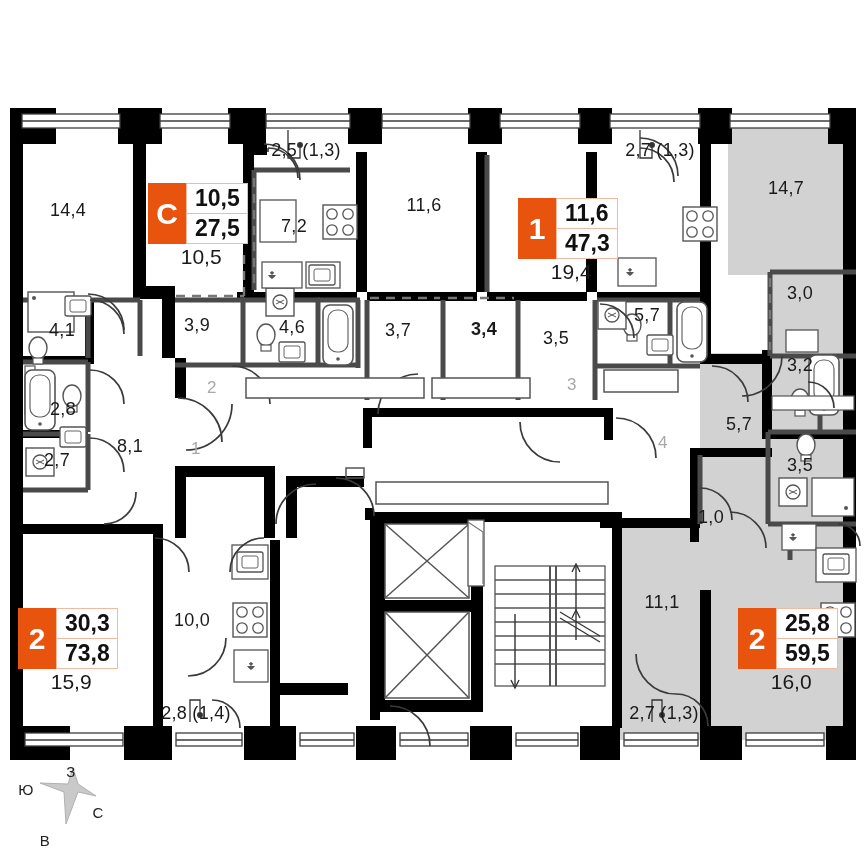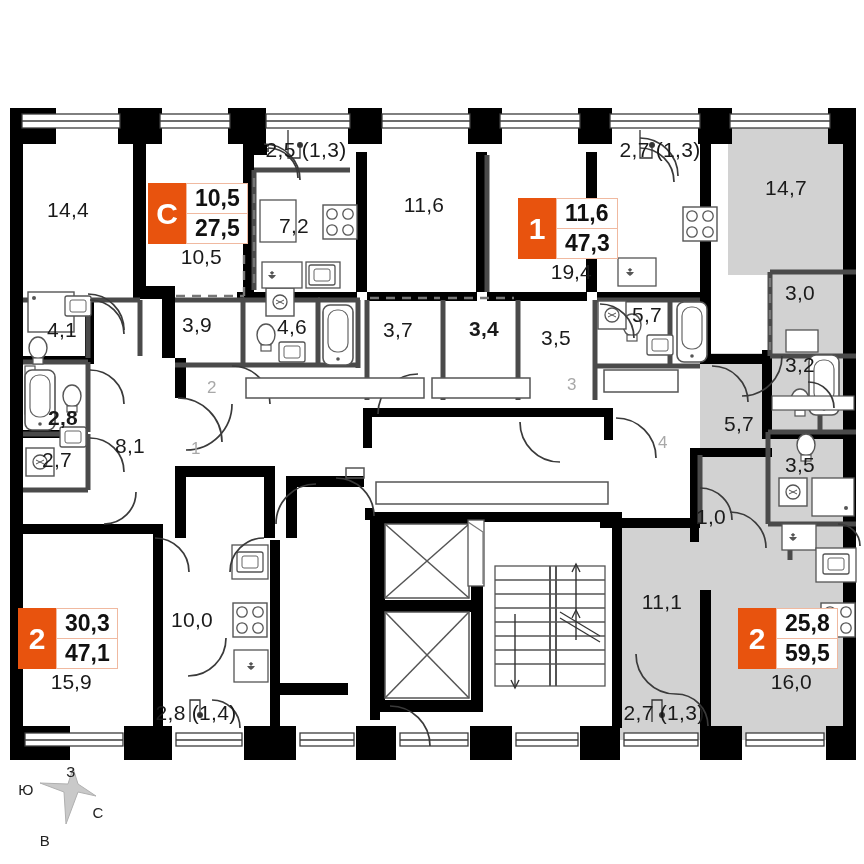--- a/index.html
+++ b/index.html
@@ -1,21 +1,21 @@
 <!DOCTYPE html>
 <html><head>
 <meta charset="utf-8">
 <style>
   html,body{margin:0;padding:0;background:#ffffff;}
   body{width:864px;height:864px;font-family:"Liberation Sans",sans-serif;overflow:hidden;}
   #stage{position:relative;width:864px;height:864px;background:#ffffff;}
   svg#plan{position:absolute;left:0;top:0;width:864px;height:864px;}
 
   .lbl{position:absolute;font-family:"Liberation Sans",sans-serif;color:#1a1a1a;
-       font-size:21px;letter-spacing:.3px;white-space:nowrap;transform:translate(-50%,-50%);}
+       font-size:18px;letter-spacing:.3px;white-space:nowrap;transform:translate(-50%,-50%);}
   .lbl.unitno{color:#a8a8a8;font-size:17px;}
   .lbl.compass{font-size:15px;color:#222;}
 
   
   .badge{position:absolute;display:flex;align-items:stretch;
          transform:translate(0,0);}
   .badge .tag{background:#e8530e;color:#fff;font-size:30px;font-weight:bold;
               width:38px;display:flex;align-items:center;justify-content:center;
               line-height:1;}
   .badge .nums{display:flex;flex-direction:column;border:1px solid #f0b9a0;
@@ -409,21 +409,21 @@
     </g>
 
     <g>
       <path d="M68,784 L73,768 L78,784 L96,796 L78,792 L66,824 L64,792 L40,783 Z" fill="#c9c9c9" stroke="#b0b0b0" stroke-width="1"></path>
     </g>
   </svg>
 
   <div id="labels">
       <div class="lbl" style="left: 68px; top: 210px;">14,4</div>
       <div class="lbl" style="left: 62px; top: 330px;">4,1</div>
-      <div class="lbl" style="left: 63px; top: 418px; font-weight: bold;">2,8</div>
+      <div class="lbl" style="left: 63px; top: 409px;">2,8</div>
       <div class="lbl" style="left: 57px; top: 460px;">2,7</div>
       <div class="lbl" style="left: 130px; top: 446px;">8,1</div>
       <div class="lbl" style="left: 192px; top: 620px;">10,0</div>
       <div class="lbl" style="left: 196px; top: 713px;">2,8 (1,4)</div>
       <div class="lbl" style="left: 197px; top: 325px;">3,9</div>
       <div class="lbl" style="left: 292px; top: 327px;">4,6</div>
       <div class="lbl" style="left: 306px; top: 150px;">2,5 (1,3)</div>
       <div class="lbl" style="left: 294px; top: 226px;">7,2</div>
       <div class="lbl" style="left: 424px; top: 205px;">11,6</div>
       <div class="lbl" style="left: 398px; top: 330px;">3,7</div>
@@ -460,21 +460,21 @@
         <div class="nums">
           <div class="top">11,6</div>
           <div>47,3</div>
         </div>
         <div class="sub">19,4</div>
       </div>
       <div class="badge" style="left: 18px; top: 608px;">
         <div class="tag">2</div>
         <div class="nums">
           <div class="top">30,3</div>
-          <div>47,1</div>
+          <div>73,8</div>
         </div>
         <div class="sub">15,9</div>
       </div>
       <div class="badge" style="left: 738px; top: 608px;">
         <div class="tag">2</div>
         <div class="nums">
           <div class="top">25,8</div>
           <div>59,5</div>
         </div>
         <div class="sub">16,0</div>

